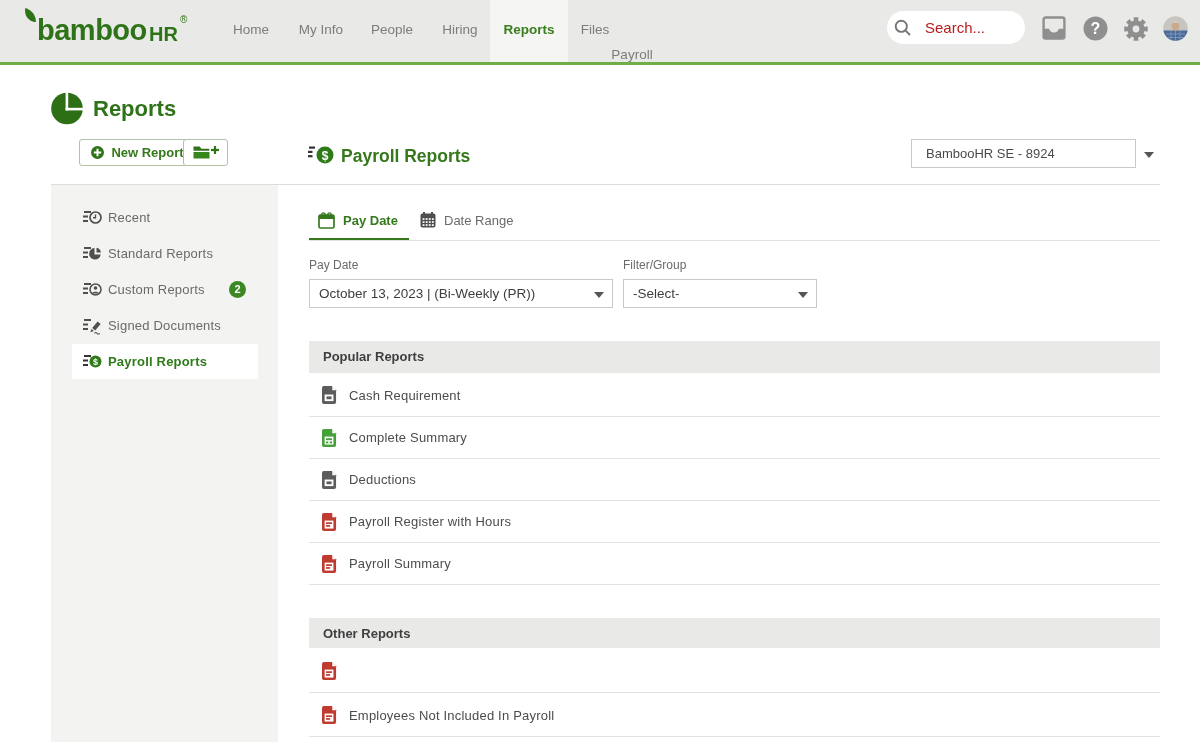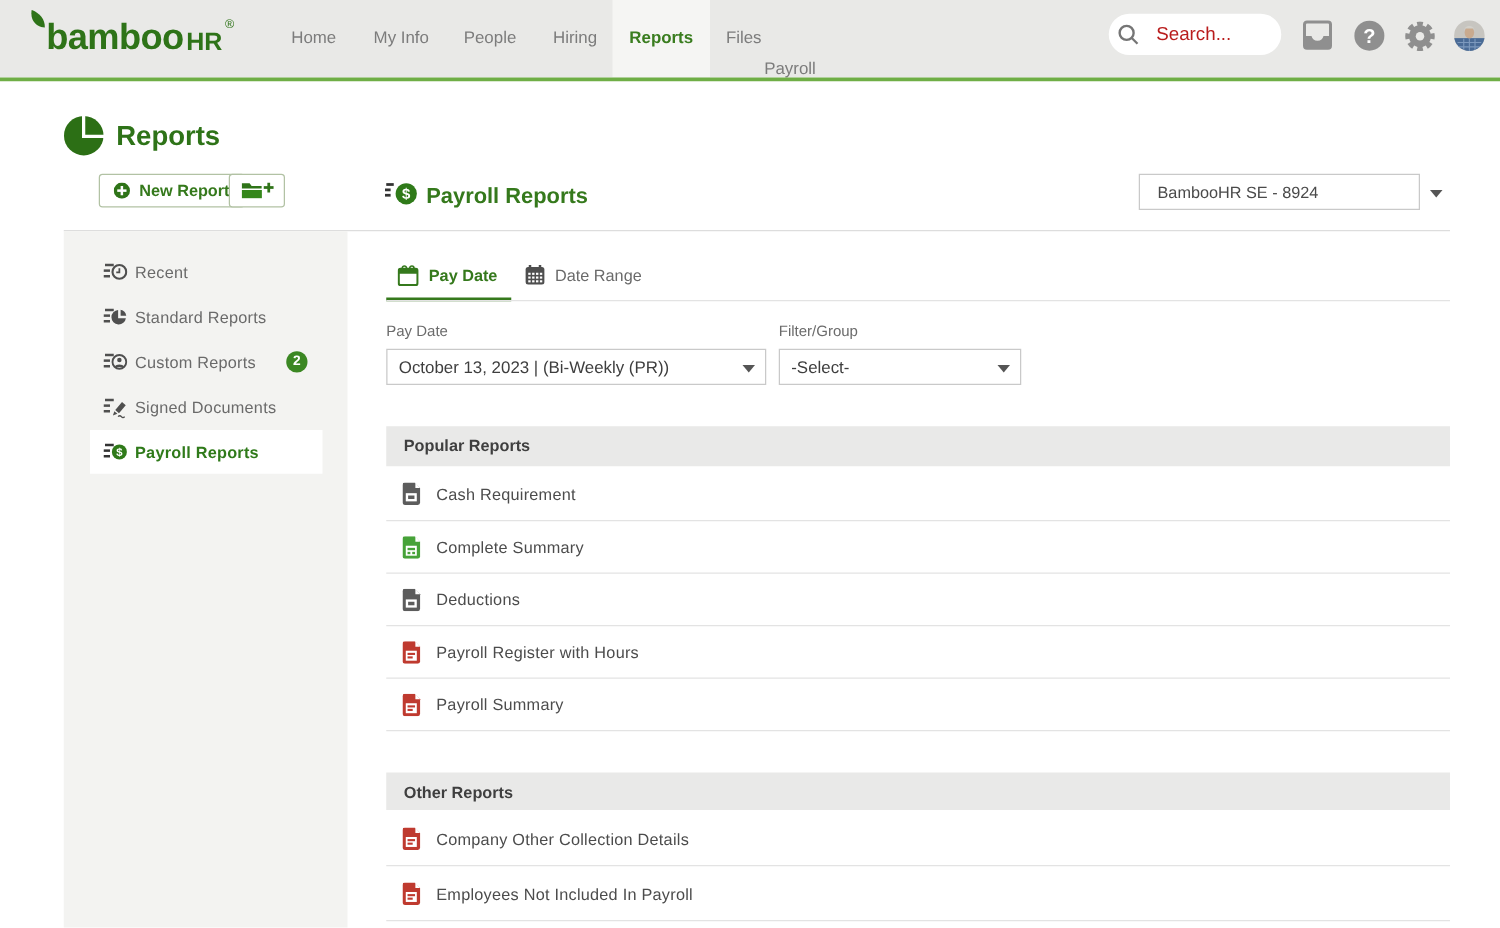--- a/index.html
+++ b/index.html
@@ -310,21 +310,20 @@
       <span>Other Reports</span>
     </div>
   <div class="row" style="top:449px; height:44px;">
     <svg style="top:13px;" width="15" height="18" viewBox="0 0 16 19">
         <path d="M2,0 h8.5 L15,4.5 V17 a2,2 0 0 1 -2,2 H2 a2,2 0 0 1 -2,-2 V2 a2,2 0 0 1 2,-2 Z" fill="#bf3a2f"></path>
         <path d="M11,0 L15,4.5 h-4 Z" fill="#fff"></path>
         <rect x="2.8" y="8" width="9.4" height="8.5" fill="#fff"></rect>
         <rect x="4.3" y="9.8" width="6.4" height="1.8" fill="#bf3a2f"></rect>
         <rect x="4.3" y="12.8" width="4.4" height="1.8" fill="#bf3a2f"></rect>
       </svg>
-    <div class="lbl" style="line-height:45px;">Company Other Collection Details</div>
   </div>
   <div class="row" style="top:493px; height:44px;">
     <svg style="top:13px;" width="15" height="18" viewBox="0 0 16 19">
         <path d="M2,0 h8.5 L15,4.5 V17 a2,2 0 0 1 -2,2 H2 a2,2 0 0 1 -2,-2 V2 a2,2 0 0 1 2,-2 Z" fill="#bf3a2f"></path>
         <path d="M11,0 L15,4.5 h-4 Z" fill="#fff"></path>
         <rect x="2.8" y="8" width="9.4" height="8.5" fill="#fff"></rect>
         <rect x="4.3" y="9.8" width="6.4" height="1.8" fill="#bf3a2f"></rect>
         <rect x="4.3" y="12.8" width="4.4" height="1.8" fill="#bf3a2f"></rect>
       </svg>
     <div class="lbl" style="line-height:45px;">Employees Not Included In Payroll</div>

